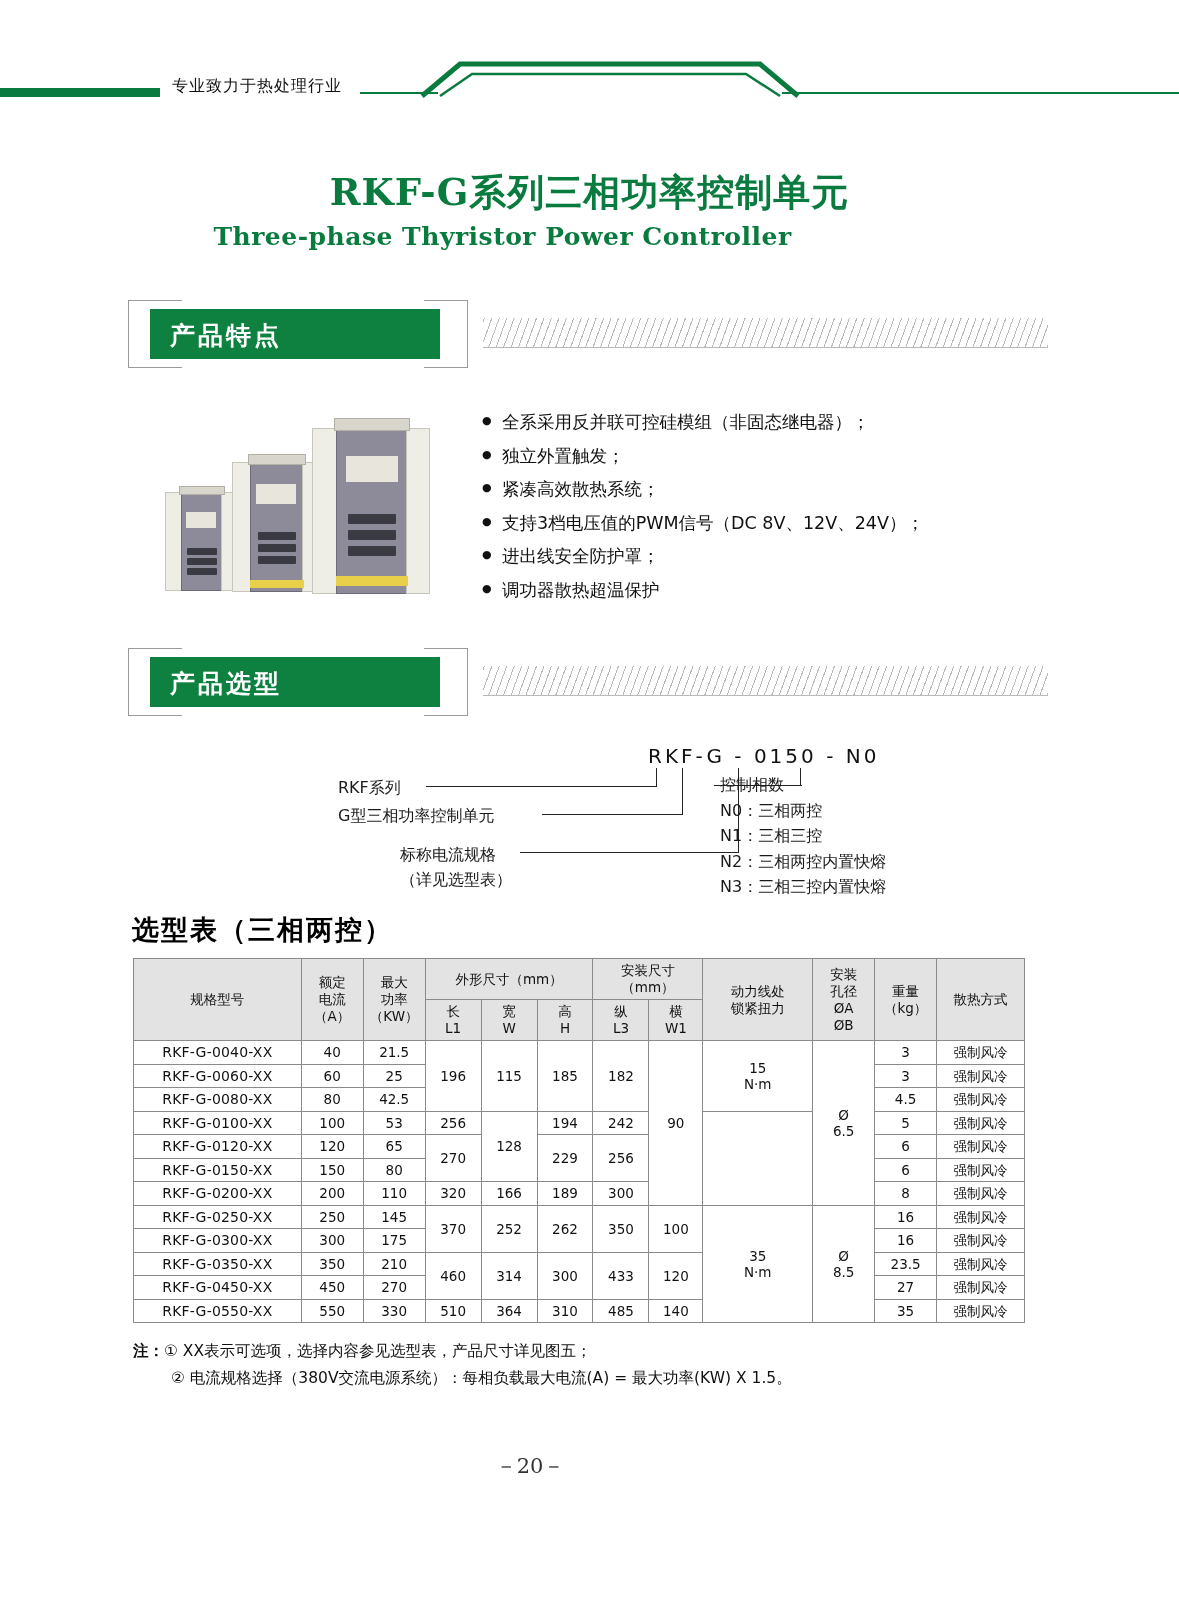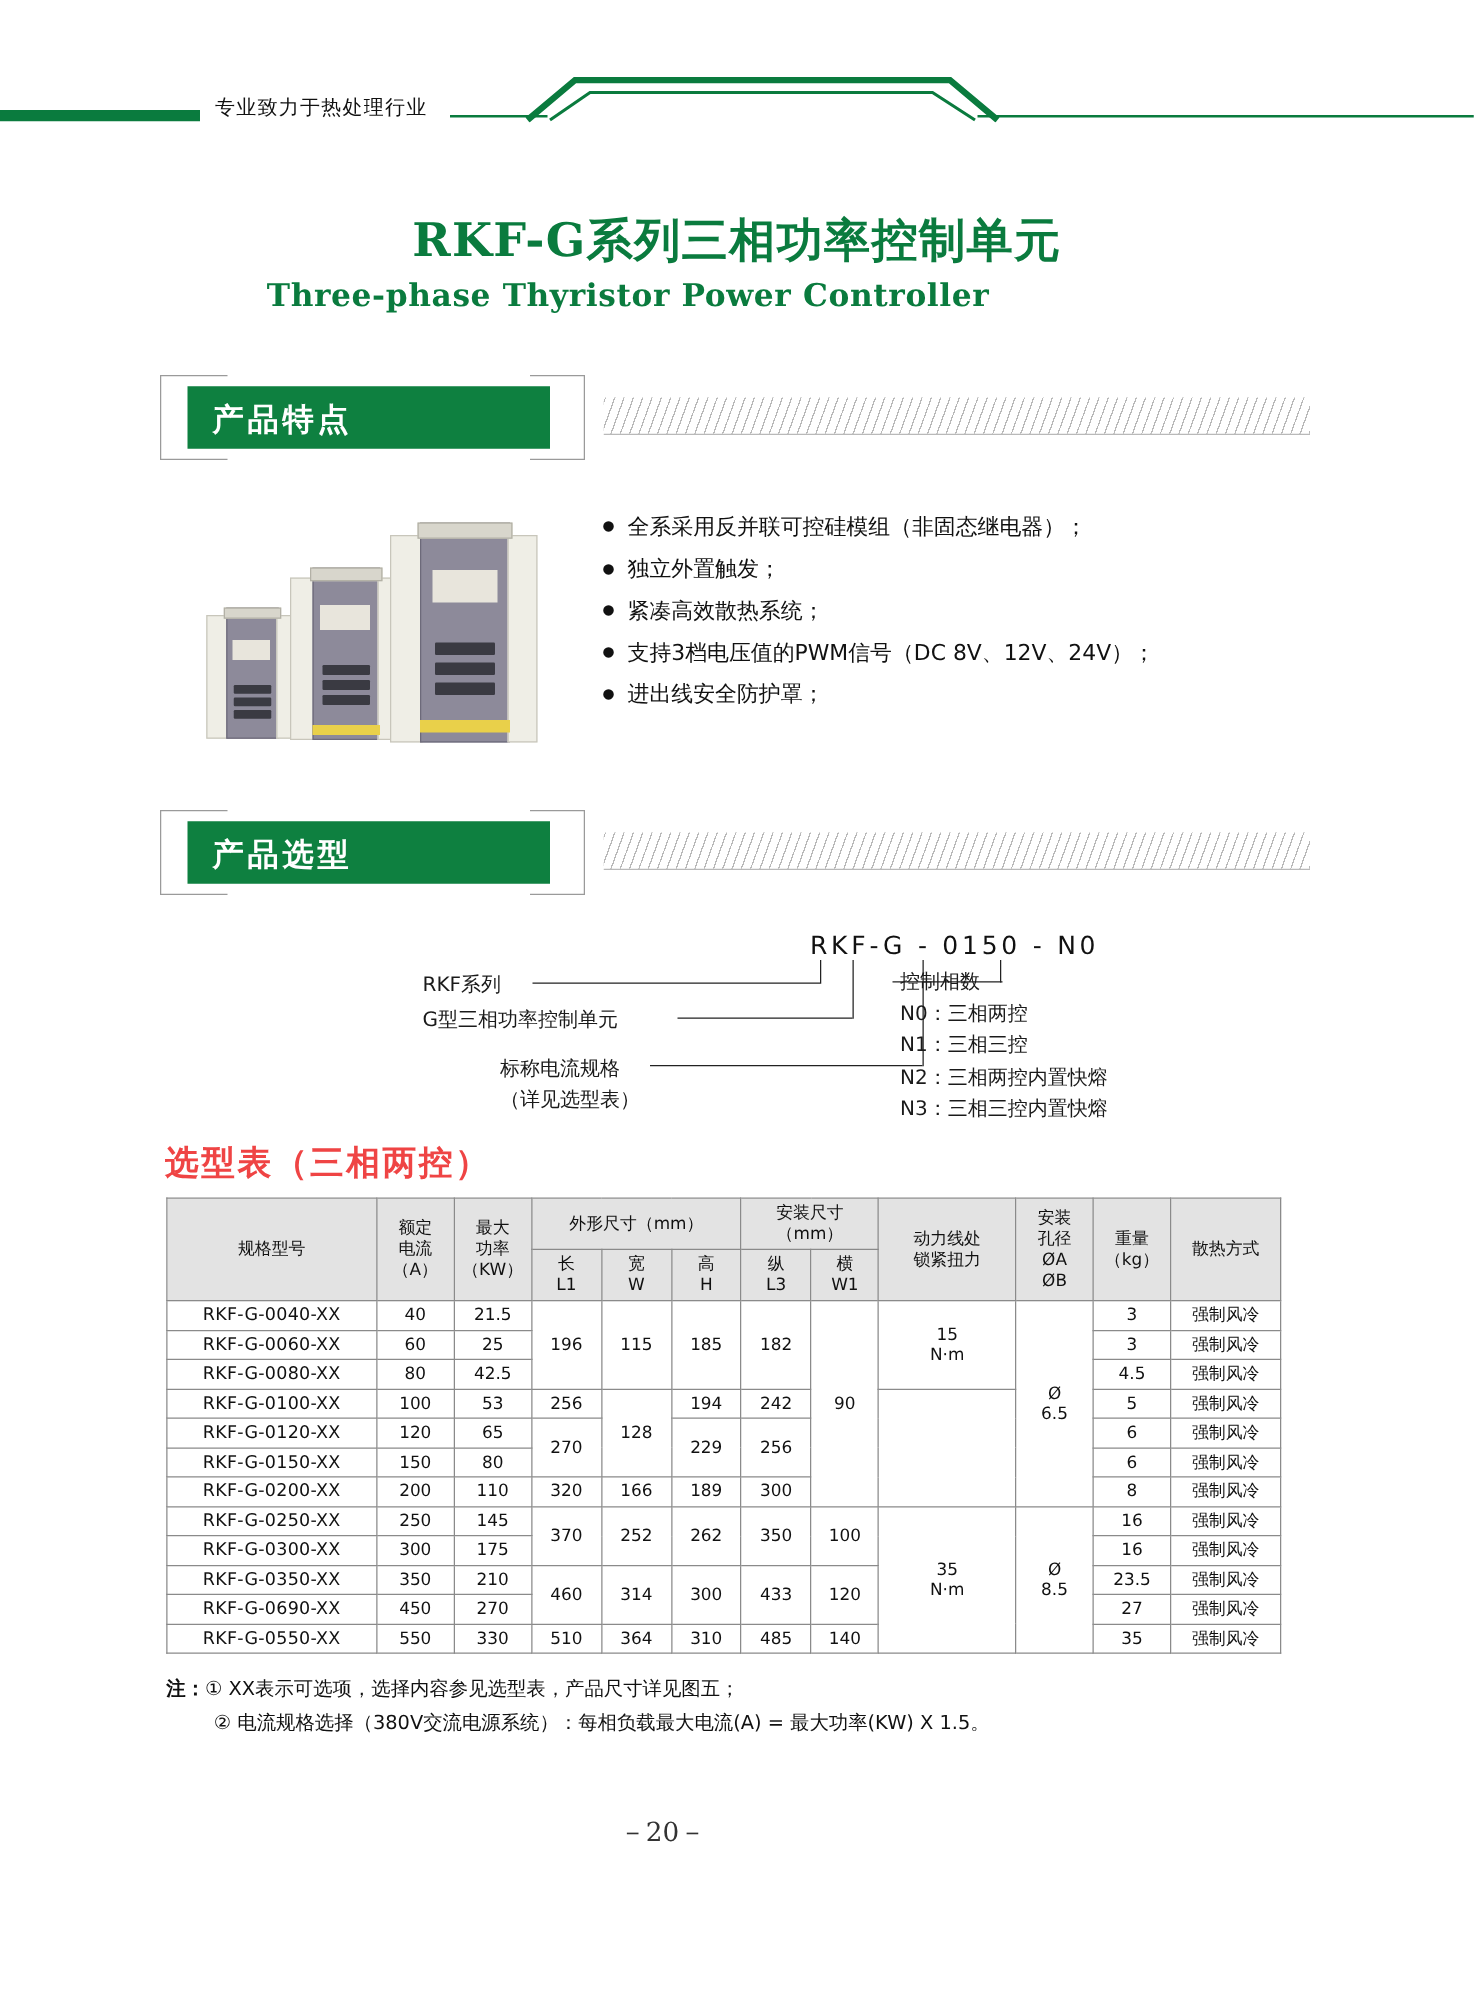--- a/index.html
+++ b/index.html
@@ -232,21 +232,21 @@
   .ln { position: absolute; background: #222; }
 
   
   .table-title {
     position: absolute;
     left: 132px;
     top: 912px;
     font-size: 27px;
     font-weight: bold;
     letter-spacing: 2px;
-    color: #ef4444;
+    color: #000000;
     font-family: "DejaVu Sans", sans-serif;
   }
 
   
   .tbl-wrap {
     position: absolute;
     left: 133px;
     top: 958px;
     width: 892px;
   }
@@ -363,20 +363,21 @@
   </div>
 </div>
 
 <div class="features">
   <ul>
     <li>全系采用反并联可控硅模组（非固态继电器）；</li>
     <li>独立外置触发；</li>
     <li>紧凑高效散热系统；</li>
     <li>支持3档电压值的PWM信号（DC 8V、12V、24V）；</li>
     <li>进出线安全防护罩；</li>
+    <li>调功器散热超温保护</li>
   </ul>
 </div>
 
 <div class="sec" id="sec-selection">
   <div class="sec-frame"></div>
   <div class="sec-frame-r"></div>
   <div class="sec-green"></div>
   <div class="sec-label">产品选型</div>
   <div class="hatch"></div>
 </div>
@@ -594,21 +595,21 @@
       <td rowspan="2">460</td>
       <td rowspan="2">314</td>
       <td rowspan="2">300</td>
       <td rowspan="2">433</td>
       <td rowspan="2">120</td>
       <td>23.5</td>
       <td>强制风冷</td>
     </tr>
 
     <tr>
-      <td class="model">RKF-G-0690-XX</td>
+      <td class="model">RKF-G-0450-XX</td>
       <td>450</td>
       <td>270</td>
       <td>27</td>
       <td>强制风冷</td>
     </tr>
 
     <tr>
       <td class="model">RKF-G-0550-XX</td>
       <td>550</td>
       <td>330</td>

